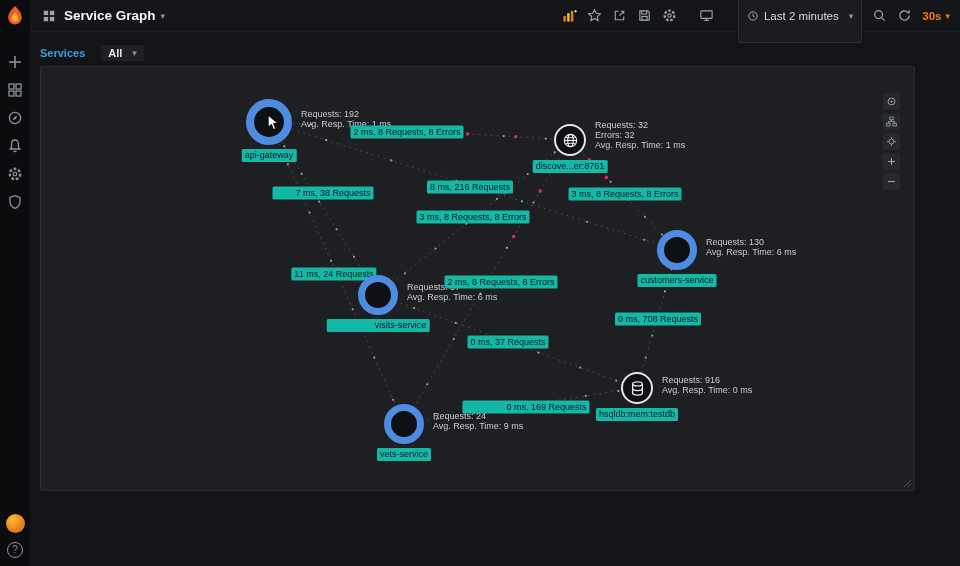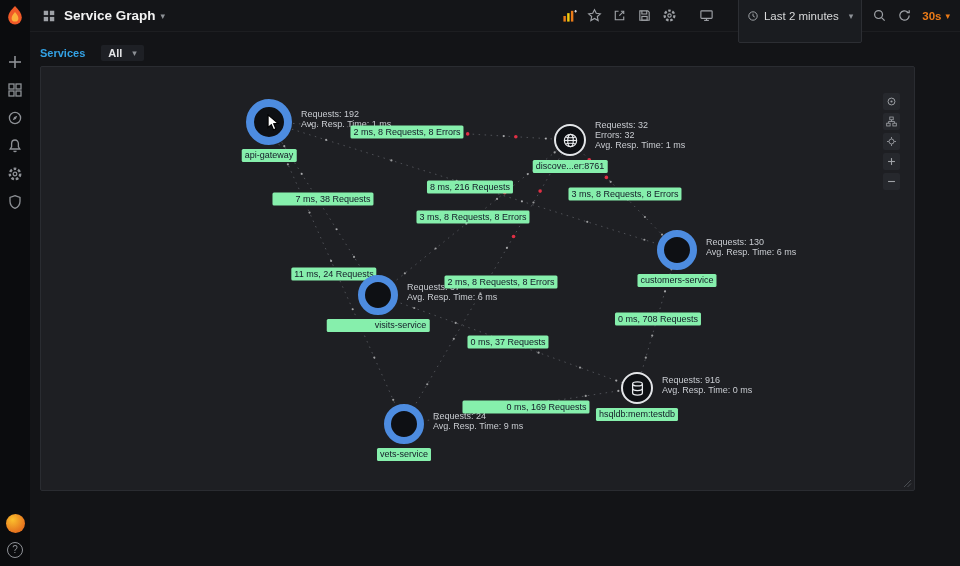--- a/index.html
+++ b/index.html
@@ -70,21 +70,21 @@
     flex-direction: column; gap: 3px; z-index: 9; }
   .gbtn { width: 17px; height: 17px; background: #26282d; border-radius: 2px;
     display: flex; align-items: center; justify-content: center; color: #9fa2a7; cursor: pointer; }
   .gbtn svg { width: 11px; height: 11px; }
 
   .graph-canvas { position: absolute; inset: 0; overflow: hidden; }
   .graph-canvas > svg { position: absolute; left: 0; top: 0; z-index: 0; }
 
   .node-details { position: absolute; z-index: 1; font-size: 9px; line-height: 10px;
     color: #c9ccd1; white-space: nowrap; }
-  .chip { position: absolute; font-size: 9px; line-height: 11px; background: #86efac;
+  .chip { position: absolute; font-size: 9px; line-height: 11px; background: #14b8a6;
     color: #131a27; padding: 1px 3px; border-radius: 1.5px; white-space: nowrap; }
   .edge-chip { transform: translate(-50%, -50%); z-index: 2; }
   .node-label { transform: translateX(-50%); z-index: 4; }
   .gnode { position: absolute; z-index: 3; cursor: pointer; }
   .ring { border-radius: 50%; background: #0e1014; display: flex;
     align-items: center; justify-content: center; }
   .ring svg { width: 17px; height: 17px; }
   .cursor-ptr { position: absolute; z-index: 6; }
 
   .resize-handle { position: absolute; right: 2px; bottom: 2px; cursor: nwse-resize; }
@@ -375,21 +375,21 @@
         <div>Requests: 24</div>
         <div>Avg. Resp. Time: 9 ms</div>
       </div>
       <div class="node-details" style="left: 621px; top: 308px;">
         <div>Requests: 916</div>
         <div>Avg. Resp. Time: 0 ms</div>
       </div>
       <div class="chip edge-chip" style="left: 366px; top: 65px;">2 ms, 8 Requests, 8 Errors</div>
       <div class="chip edge-chip" style="left: 429px; top: 120px;">8 ms, 216 Requests</div>
       <div class="chip edge-chip" style="left: 584px; top: 127px;">3 ms, 8 Requests, 8 Errors</div>
-      <div class="chip edge-chip" style="left: 282px; top: 132px; padding-left: 23px;">7 ms, 38 Requests</div>
+      <div class="chip edge-chip" style="left: 282px; top: 126px; padding-left: 23px;">7 ms, 38 Requests</div>
       <div class="chip edge-chip" style="left: 432px; top: 150px;">3 ms, 8 Requests, 8 Errors</div>
       <div class="chip edge-chip" style="left: 293px; top: 207px;">11 ms, 24 Requests</div>
       <div class="chip edge-chip" style="left: 460px; top: 215px;">2 ms, 8 Requests, 8 Errors</div>
       <div class="chip edge-chip" style="left: 617px; top: 252px;">0 ms, 708 Requests</div>
       <div class="chip edge-chip" style="left: 467px; top: 275px;">0 ms, 37 Requests</div>
       <div class="chip edge-chip" style="left: 485px; top: 340px; padding-left: 44px;">0 ms, 169 Requests</div>
       <div class="gnode" style="left: 205px; top: 32px;">
         <div class="ring" style="width: 46px; height: 46px; border: 8px solid rgb(77, 140, 224);"></div>
       </div>
       <div class="chip node-label" style="left: 228px; top: 82px;">api-gateway</div>

